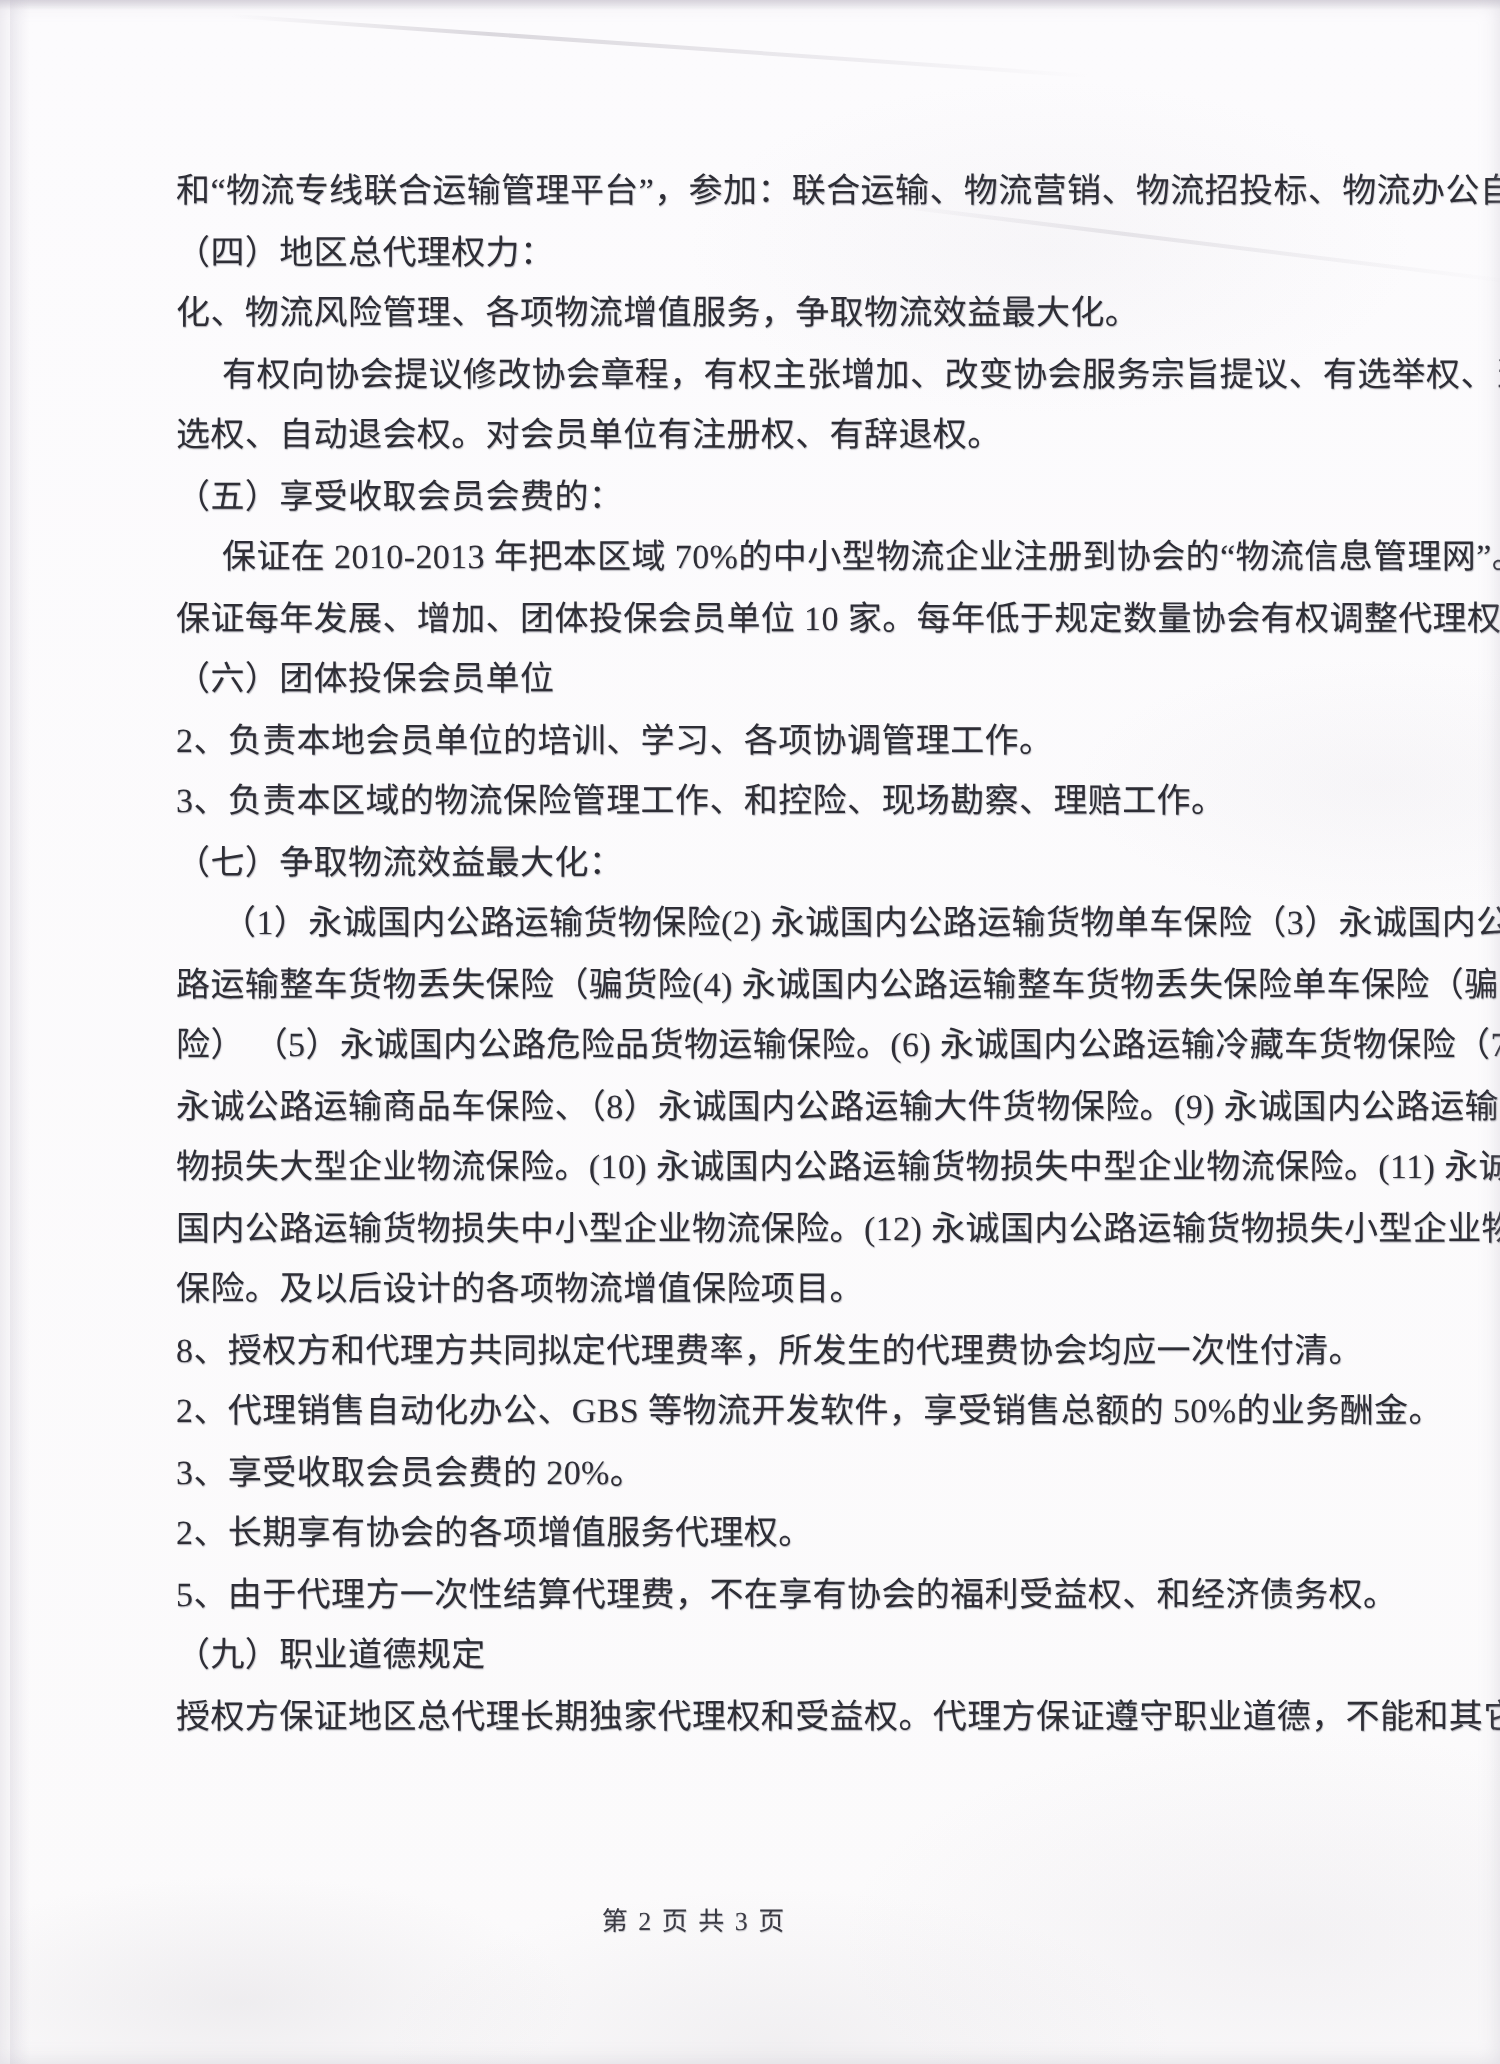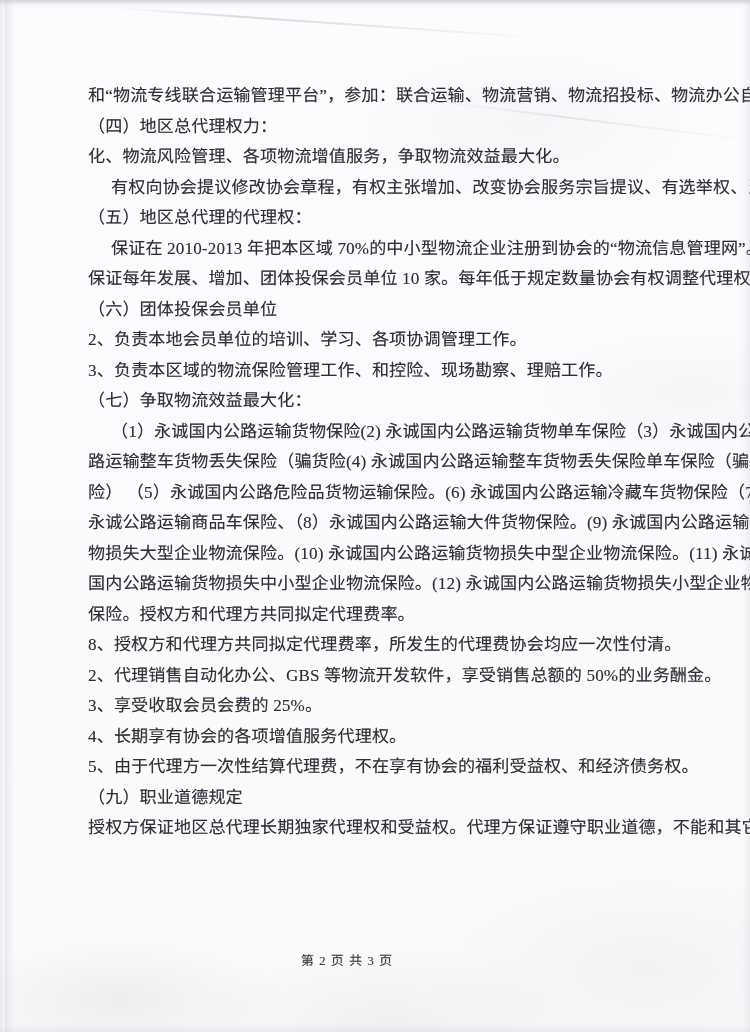--- a/index.html
+++ b/index.html
@@ -94,37 +94,38 @@
   <div class="edge-top"></div>
   <div class="edge-left"></div>
   <div class="crease crease-1"></div>
   <div class="crease crease-2"></div>
 
   <div class="doc-text">
       <div class="line">和“物流专线联合运输管理平台”，参加：联合运输、物流营销、物流招投标、物流办公自动</div>
       <div class="line">（四）地区总代理权力：</div>
       <div class="line">化、物流风险管理、各项物流增值服务，争取物流效益最大化。</div>
       <div class="line indent">有权向协会提议修改协会章程，有权主张增加、改变协会服务宗旨提议、有选举权、当</div>
-      <div class="line">（五）地区总代理的代理权：</div>
+      <div class="line">选权、自动退会权。对会员单位有注册权、有辞退权。</div>
+      <div class="line">（五）享受收取会员会费的：</div>
       <div class="line indent">保证在 2010-2013 年把本区域 70%的中小型物流企业注册到协会的“物流信息管理网”。</div>
       <div class="line">保证每年发展、增加、团体投保会员单位 10 家。每年低于规定数量协会有权调整代理权。</div>
       <div class="line">（六）团体投保会员单位</div>
       <div class="line">2、负责本地会员单位的培训、学习、各项协调管理工作。</div>
       <div class="line">3、负责本区域的物流保险管理工作、和控险、现场勘察、理赔工作。</div>
       <div class="line">（七）争取物流效益最大化：</div>
       <div class="line indent">（1）永诚国内公路运输货物保险(2) 永诚国内公路运输货物单车保险（3）永诚国内公</div>
       <div class="line">路运输整车货物丢失保险（骗货险(4) 永诚国内公路运输整车货物丢失保险单车保险（骗货</div>
       <div class="line">险） （5）永诚国内公路危险品货物运输保险。(6) 永诚国内公路运输冷藏车货物保险（7）</div>
       <div class="line">永诚公路运输商品车保险、（8）永诚国内公路运输大件货物保险。(9) 永诚国内公路运输货</div>
       <div class="line">物损失大型企业物流保险。(10) 永诚国内公路运输货物损失中型企业物流保险。(11) 永诚</div>
       <div class="line">国内公路运输货物损失中小型企业物流保险。(12) 永诚国内公路运输货物损失小型企业物流</div>
-      <div class="line">保险。授权方和代理方共同拟定代理费率。</div>
+      <div class="line">保险。及以后设计的各项物流增值保险项目。</div>
       <div class="line">8、授权方和代理方共同拟定代理费率，所发生的代理费协会均应一次性付清。</div>
       <div class="line">2、代理销售自动化办公、GBS 等物流开发软件，享受销售总额的 50%的业务酬金。</div>
-      <div class="line">3、享受收取会员会费的 25%。</div>
-      <div class="line">4、长期享有协会的各项增值服务代理权。</div>
+      <div class="line">3、享受收取会员会费的 20%。</div>
+      <div class="line">2、长期享有协会的各项增值服务代理权。</div>
       <div class="line">5、由于代理方一次性结算代理费，不在享有协会的福利受益权、和经济债务权。</div>
       <div class="line">（九）职业道德规定</div>
       <div class="line">授权方保证地区总代理长期独家代理权和受益权。代理方保证遵守职业道德，不能和其它保</div>
     </div>
 
   <div class="footer">第 2 页 共 3 页</div>
 </div>
 
 </body></html>

